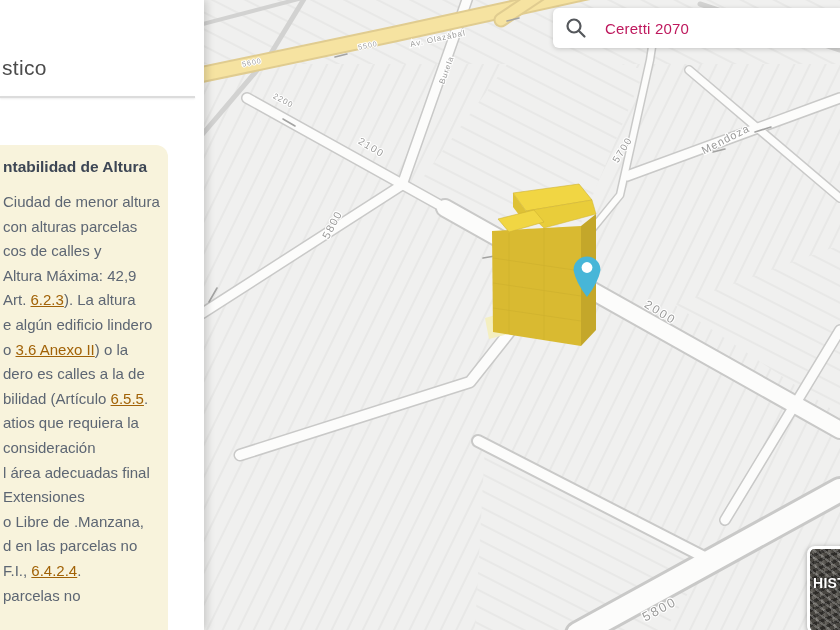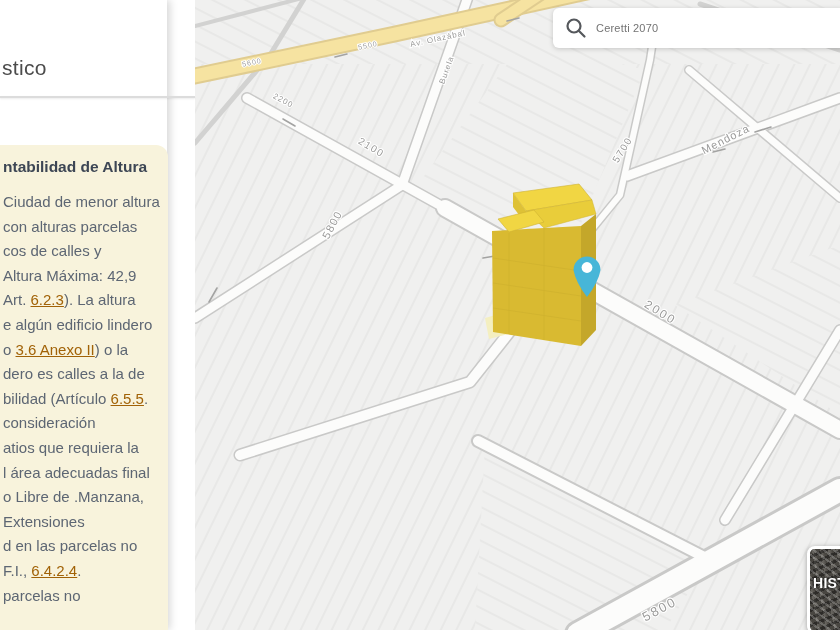--- a/index.html
+++ b/index.html
@@ -4,36 +4,36 @@
 <style>
   html,body{margin:0;padding:0;}
   #app{position:relative;width:840px;height:630px;overflow:hidden;background:#ffffff;
        font-family:"Liberation Sans",sans-serif;}
 
   
   .map{position:absolute;left:195px;top:0;width:645px;height:630px;background:#efefee;}
   .map svg{display:block;}
 
   
-  .sidebar{position:absolute;left:0;top:0;width:167px;height:630px;background:#ffffff;
+  .sidebar{position:absolute;left:0;top:0;width:204px;height:630px;background:#ffffff;
            box-shadow:3px 0 8px rgba(0,0,0,.16);}
   .page-title{position:absolute;left:2px;top:56px;font-size:21px;color:#4c4c4c;letter-spacing:.3px;}
   .divider{position:absolute;left:0;top:96px;width:195px;height:1.5px;background:#dcdcdc;
            box-shadow:0 1px 2px rgba(0,0,0,.08);}
   .panel{position:absolute;left:0;top:145px;width:168px;height:500px;background:#f8f3dc;
          border-radius:0 12px 12px 0;padding:13px 6px 0 3px;box-sizing:border-box;}
   .panel-heading{font-size:15.5px;font-weight:bold;color:#3d4654;margin:0 0 14px 0;white-space:nowrap;}
   .panel-line{margin:0;font-size:15px;line-height:24.6px;color:#5d6673;white-space:nowrap;}
   .panel-line a{color:#a16207;text-decoration:underline;cursor:pointer;}
 
   
   .searchbox{position:absolute;left:553px;top:8px;width:292px;height:40px;background:#ffffff;
              border-radius:6px;box-shadow:0 1px 5px rgba(0,0,0,.18);display:flex;align-items:center;}
   .searchbox .mag{margin-left:12px;flex:0 0 auto;}
-  .search-text{margin-left:9px;font-size:11px;color:#737373;letter-spacing:.2px;}
+  .search-text{margin-left:18px;font-size:15px;color:#be185d;letter-spacing:.2px;}
 
   
   .minimap{position:absolute;left:807px;top:546px;width:44px;height:82px;border:3px solid #fff;
            border-radius:8px;box-shadow:0 1px 5px rgba(0,0,0,.35);background:#4a4843;overflow:hidden;}
   .minimap .texture{position:absolute;inset:0;
      background:
        repeating-linear-gradient(37deg, rgba(255,255,255,.20) 0 2px, rgba(255,255,255,0) 2px 6px),
        repeating-linear-gradient(-24deg, rgba(0,0,0,.38) 0 3px, rgba(0,0,0,0) 3px 7px),
        repeating-linear-gradient(80deg, rgba(255,255,255,.10) 0 1px, rgba(0,0,0,.15) 4px 8px),
        #55524c;}
@@ -161,25 +161,25 @@
       <div id="panel-lines">
           <p class="panel-line"><span>Ciudad de menor altura</span></p>
           <p class="panel-line"><span>con alturas parcelas</span></p>
           <p class="panel-line"><span>cos de calles y</span></p>
           <p class="panel-line"><span>Altura Máxima: 42,9</span></p>
           <p class="panel-line"><span>Art. </span><a>6.2.3</a><span>). La altura</span></p>
           <p class="panel-line"><span>e algún edificio lindero</span></p>
           <p class="panel-line"><span>o </span><a>3.6 Anexo II</a><span>) o la</span></p>
           <p class="panel-line"><span>dero es calles a la de</span></p>
           <p class="panel-line"><span>bilidad (Artículo </span><a>6.5.5</a><span>.</span></p>
+          <p class="panel-line"><span>atios que requiera la</span></p>
           <p class="panel-line"><span>consideración</span></p>
-          <p class="panel-line"><span>atios que requiera la</span></p>
           <p class="panel-line"><span>l área adecuadas final</span></p>
+          <p class="panel-line"><span>Extensiones</span></p>
           <p class="panel-line"><span>o Libre de .Manzana,</span></p>
-          <p class="panel-line"><span>Extensiones</span></p>
           <p class="panel-line"><span>d en las parcelas no</span></p>
           <p class="panel-line"><span>F.I., </span><a>6.4.2.4</a><span>.</span></p>
           <p class="panel-line"><span>parcelas no</span></p>
         </div>
     </div>
   </aside>
 
   <div class="searchbox">
     <svg class="mag" width="22" height="22" viewBox="0 0 22 22">
       <circle cx="9" cy="9" r="6.5" fill="none" stroke="#55585c" stroke-width="2.2"></circle>

